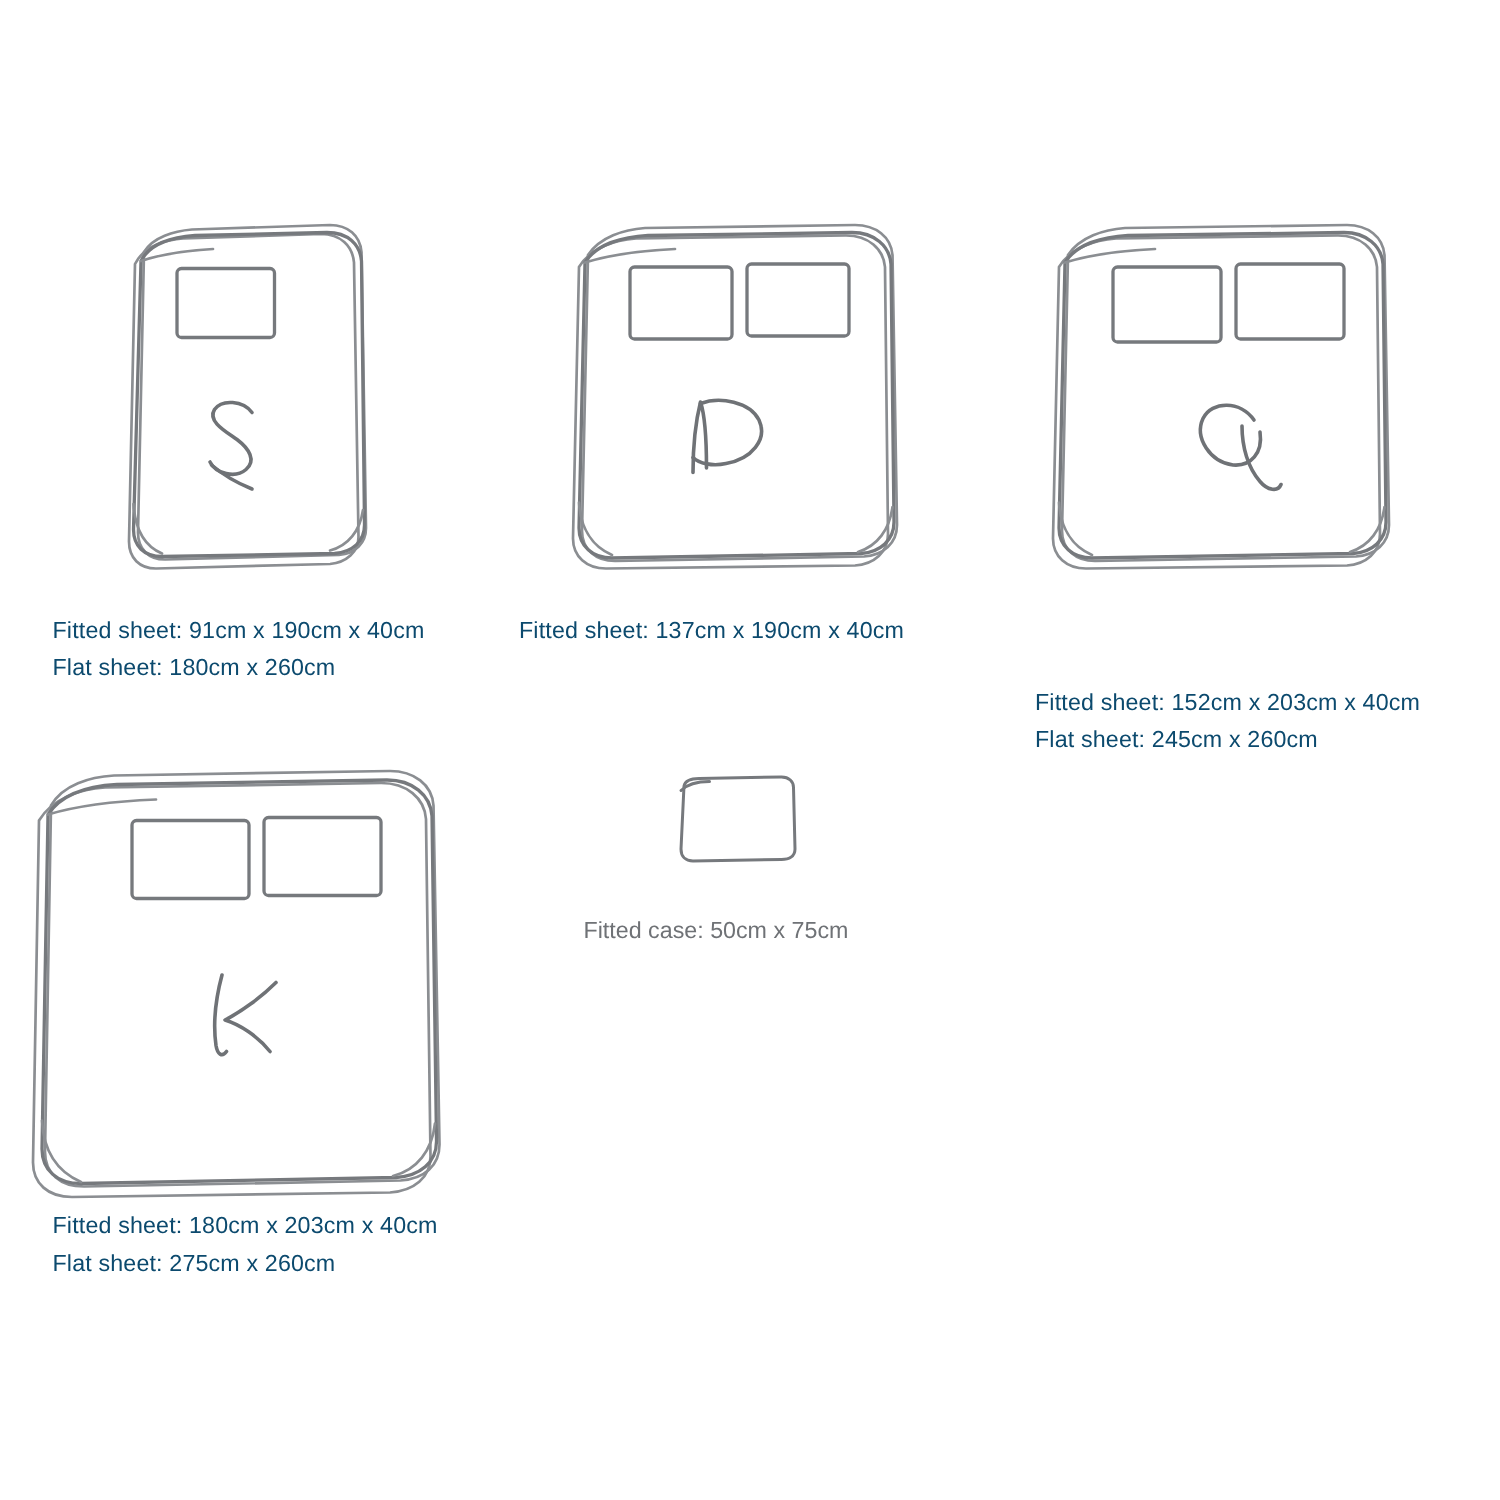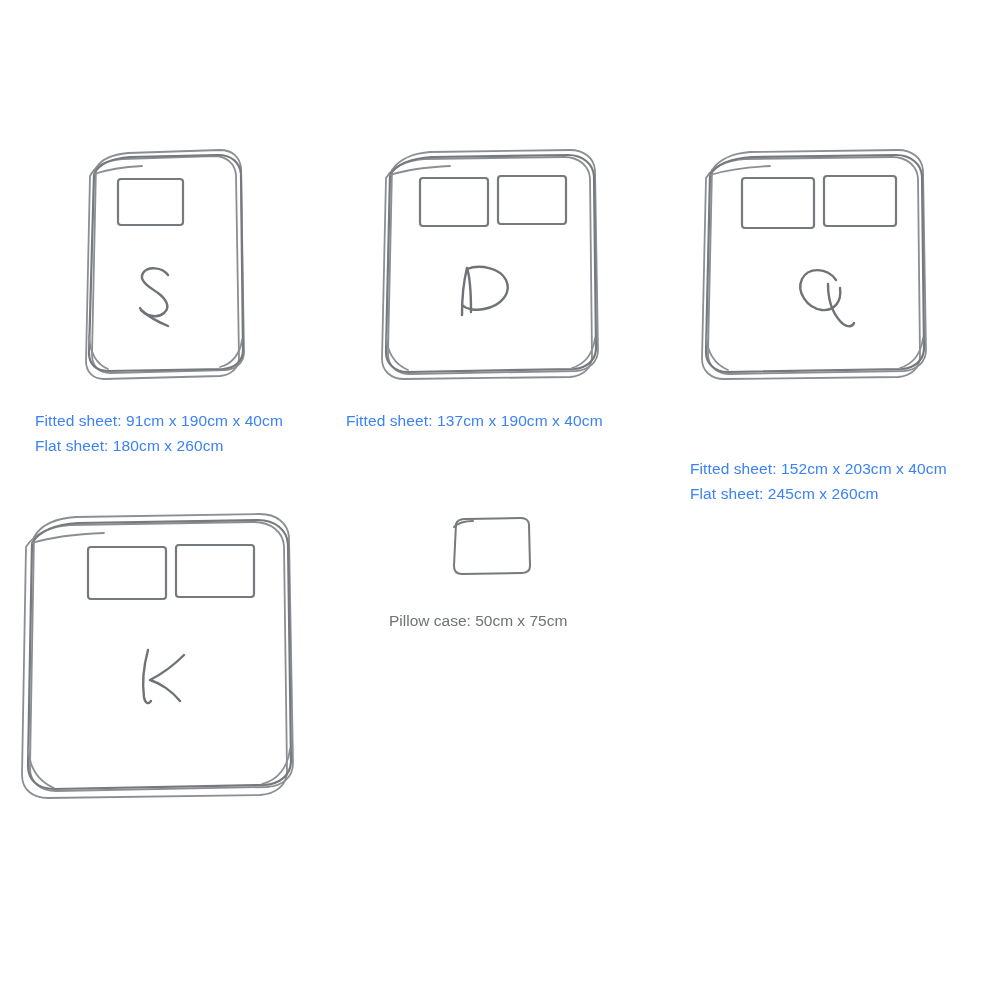--- a/index.html
+++ b/index.html
@@ -24,21 +24,21 @@
   .bed-cell {
     position: absolute;
   }
   .bed-svg {
     display: block;
   }
   .caption {
     position: absolute;
     font-size: 15.5px;
     line-height: 25px;
-    color: #3b82f6;
+    color: #0c4a6e;
     white-space: nowrap;
     letter-spacing: 0.1px;
   }
   .caption .line2 {
     display: block;
   }
   .pillow-caption {
     position: absolute;
     font-size: 15.5px;
     line-height: 25px;
@@ -152,24 +152,28 @@
       <path class="sheet-line-thin" d="M282 244 C 280 262, 270 275, 254 279"></path>
       <path class="sheet-line-thin" d="M20 242 C 21 262, 30 276, 46 283"></path>
 
       <rect class="sheet-line" x="80" y="42" width="78" height="52" rx="3"></rect>
       <rect class="sheet-line" x="168" y="40" width="78" height="52" rx="3"></rect>
 
       <path class="mono-letter" d="M140 145 C 136 160, 134 178, 136 192 C 137 198, 140 200, 143 196"></path>
       <path class="mono-letter" d="M176 150 C 166 160, 152 170, 142 175 C 152 178, 164 186, 172 196"></path>
     </svg>
   </div>
+  <div class="caption" style="left:35px; top:805px;">
+    <span>Fitted sheet: 180cm x 203cm x 40cm</span>
+    <span class="line2">Flat sheet: 275cm x 260cm</span>
+  </div>
 
   <div class="bed-cell" style="left:445px; top:510px;">
     <svg class="bed-svg" width="100" height="75" viewBox="0 0 100 75">
       <path class="pillow-line" d="M11 14 C 12 10, 16 9, 21 9 L 76 8 C 81 8, 84 11, 84 15 L 85 56 C 85 61, 81 63, 76 63 L 17 64 C 12 64, 9 61, 9 56 Z"></path>
       <path class="pillow-line" d="M9 17 C 13 13, 20 11, 28 11"></path>
     </svg>
   </div>
   <div class="pillow-caption" style="left:389px; top:608px;">
-    <span>Pillow case: 50cm x 75cm</span>
+    <span>Fitted case: 50cm x 75cm</span>
   </div>
 
 </div>
 
 </body></html>

